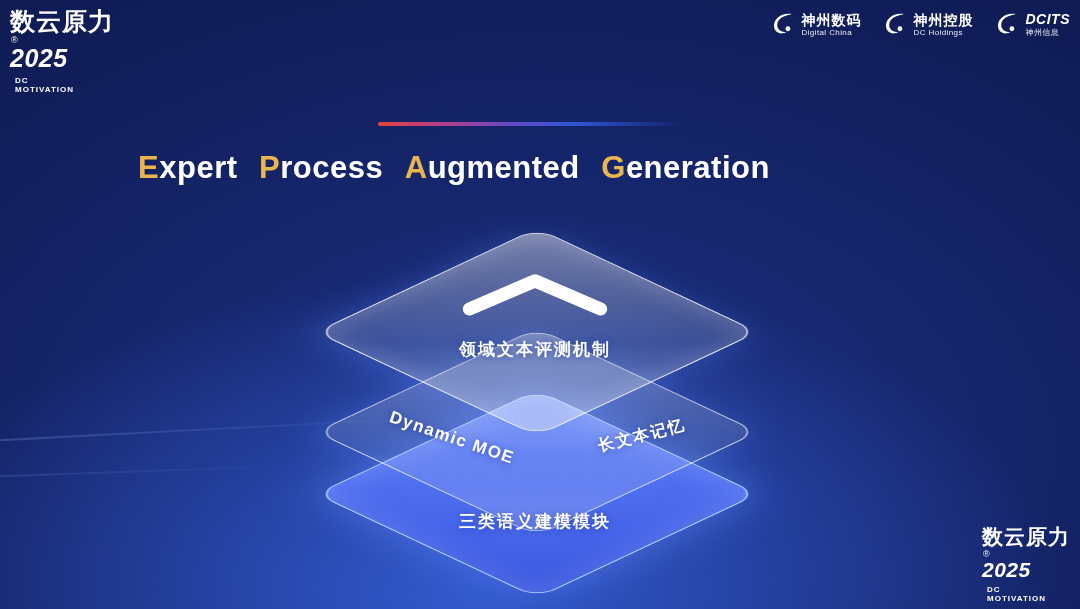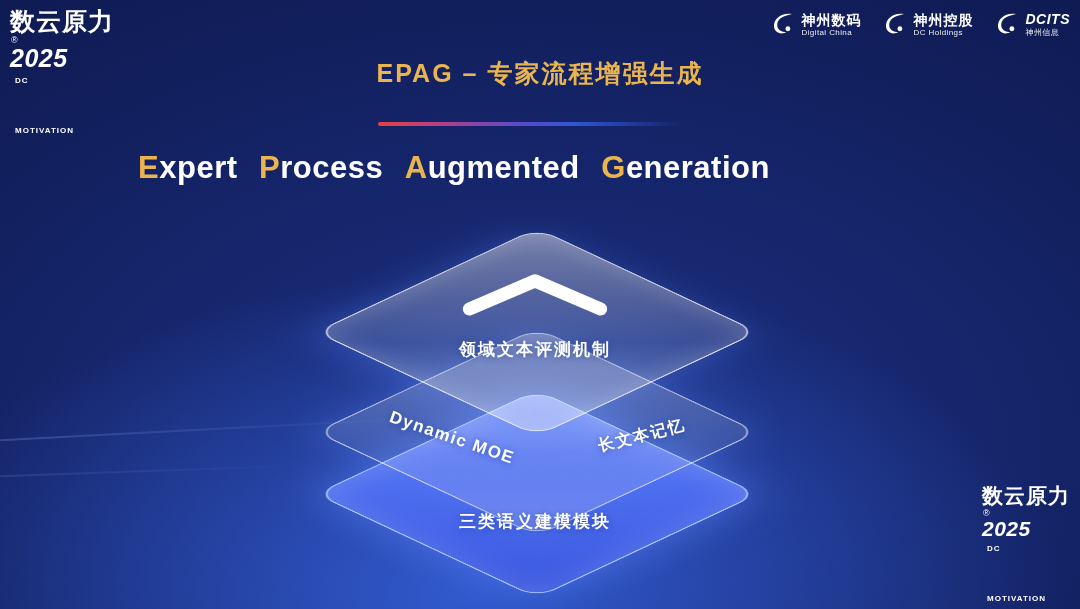--- a/index.html
+++ b/index.html
@@ -14,21 +14,21 @@
   }
 
   
   .brand { position: absolute; display: flex; align-items: flex-start; flex-direction: column; --s: 25px; }
   .brand-top    { left: 10px; top: 8px; }
   .brand-bottom { right: 10px; bottom: 6px; --s: 21px; }
   .brand-name { font-size: var(--s); font-weight: bold; letter-spacing: 1px; line-height: 1.05; }
   .brand-reg  { font-size: 9px; margin: 1px 1px 0 1px; }
   .brand-year { font-size: var(--s); font-weight: bold; font-style: italic; line-height: 1.05; letter-spacing: 0.5px; }
   .brand-tag  { display: flex; flex-direction: column; margin-left: 5px; margin-top: 4px;
-                font-size: 8px; font-weight: bold; letter-spacing: 1px; line-height: 1.15; gap: 41px; }
+                font-size: 8px; font-weight: bold; letter-spacing: 1px; line-height: 1.15; }
 
   
   .live-row { position: absolute; left: 0; top: 56px; display: flex; align-items: center; z-index: 6; }
   .live-accent { width: 5px; height: 26px; margin-right: 8px; border-radius: 0 2px 2px 0;
                  background: linear-gradient(180deg, #ff5a4a, #c92424); }
   .live-text { font-size: 19px; font-weight: bold; letter-spacing: 1px; }
 
   
   .logos { position: absolute; top: 10px; right: 10px; display: flex; gap: 20px; align-items: center; }
   .logo { display: flex; align-items: center; gap: 6px; }
@@ -134,21 +134,20 @@
             <circle cx="22" cy="23" r="3" fill="#fff"></circle>
           </svg>
       </span>
       <span class="logo-txt">
         <span class="logo-name">DCITS</span>
         <span class="logo-sub">神州信息</span>
       </span>
     </div>
   </div>
 
-  <div class="slide-title">EPAG – 专家流程增强生成</div>
   <div class="divider"></div>
 
   <div class="subtitle">
     <span class="word"><span class="initial">E</span><span>xpert</span></span>
     <span class="word"><span class="initial">P</span><span>rocess</span></span>
     <span class="word"><span class="initial">A</span><span>ugmented</span></span>
     <span class="word"><span class="initial">G</span><span>eneration</span></span>
   </div>
 
   <div class="diamond d-top"></div>

